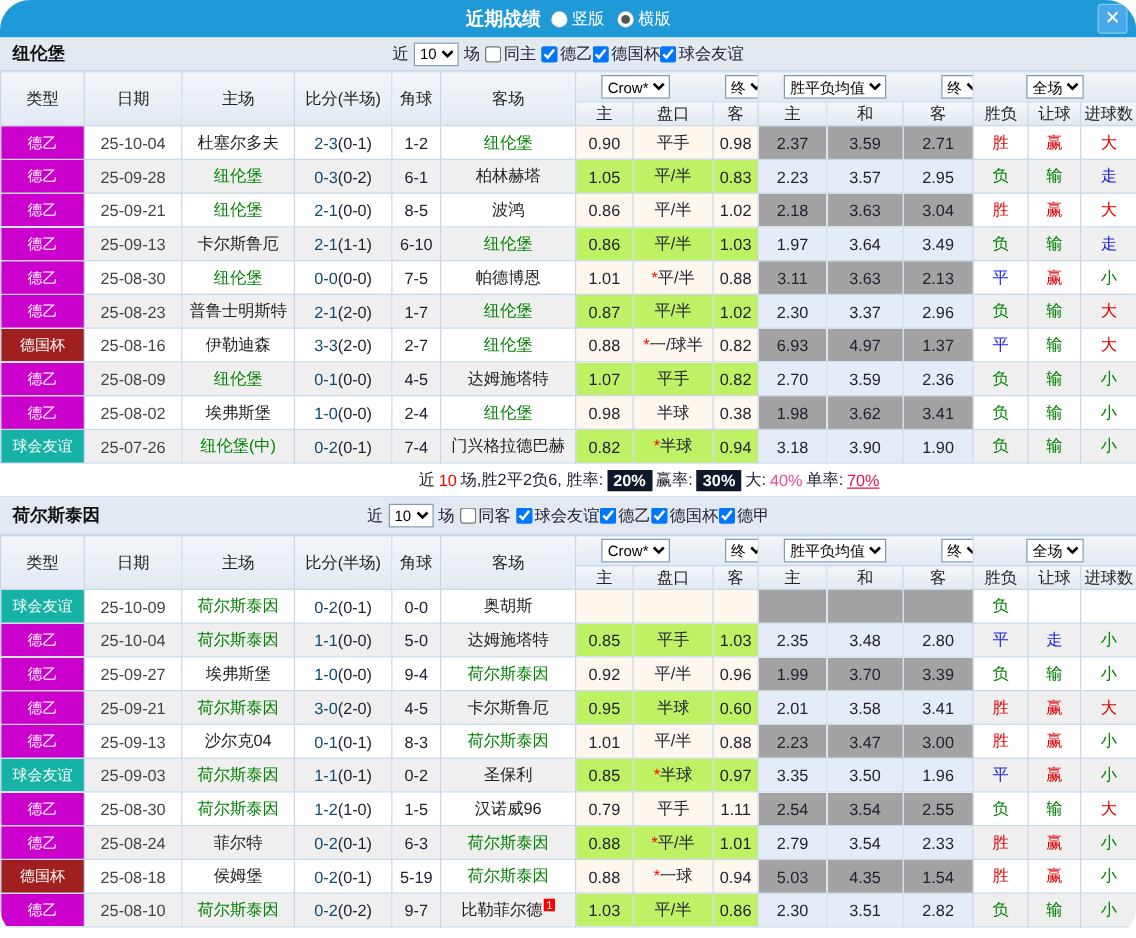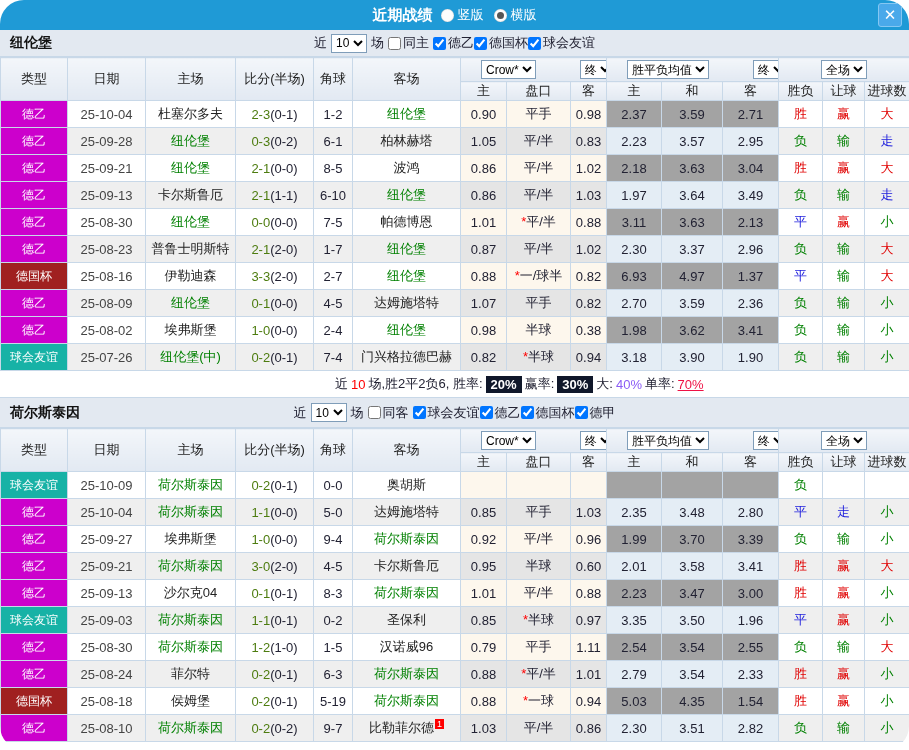--- a/index.html
+++ b/index.html
@@ -40,52 +40,52 @@
   .chk { display: inline-flex; align-items: center; gap: 2px; cursor: pointer; }
   .chk input { width: 13px; height: 13px; }
   .lg-box { display: inline-flex; align-items: center; }
 
   
   table { table-layout: fixed; width: 909px; border-collapse: collapse; }
   th, td { border: 1px solid #c8d8e8; text-align: center; overflow: hidden; white-space: nowrap; }
   thead th { background: linear-gradient(#f3f6fa, #e2e9f2); font-weight: normal; color: #222; }
   tr.h1 th { height: 24px; }
   tr.h2 th { height: 18px; }
-  .dd-cell select { font-size: 12px; height: 19px; border: 1px solid #7f9db9; background: #fff; margin: 0 20px; }
+  .dd-cell select { font-size: 12px; height: 19px; border: 1px solid #7f9db9; background: #fff; margin: 0 20px; text-align: center; }
   tbody td { height: 27px; }
 
   .c-type { font-size: 12px; color: #fff; }
   .lc-dey { background: #cc00cc; }
   .lc-cup { background: #a02020; }
   .lc-fri { background: #17b2a6; }
   .c-plain { background: #fff; }
   .c-odds  { background: #fdf7ed; }
   .c-avg   { background: #a3a3a3; }
   tr.stripe .c-plain { background: #efefef; }
-  tr.stripe .c-odds  { background: #e5e5e5; }
+  tr.stripe .c-odds  { background: #bef264; }
   tr.stripe .c-avg   { background: #e4edf5; }
   .c-date { color: #444; }
   .c-team { color: #222; }
   .c-team.green { color: #008000; }
-  .ft { color: #4d7c0f; }
+  .ft { color: #0c4a6e; }
   .ht { color: #223; }
   .star { color: #f00; }
   .r-red { color: #e00000; }
   .r-blue { color: #2020dd; }
   .r-green { color: #008000; }
   .supbadge { background: #f00; color: #fff; font-size: 9px; padding: 0 2px; margin-left: 1px; vertical-align: super; }
 
   
   .summary {
     height: 27px; border-bottom: 1px solid #c8d8e8; background: #fff;
     display: flex; align-items: center; padding-left: 335px; gap: 3px; white-space: nowrap;
   }
   .summary .red { color: #f00; }
   .summary .pct { background: #0f172a; color: #fff; font-weight: bold; padding: 1px 5px; }
-  .summary .blue { color: #8b5cf6; text-align: right; }
+  .summary .blue { color: #ec4899; text-align: right; }
   .summary .pink { color: #ee1144; text-decoration: underline; }
 </style>
 </head>
 <body>
 
 <div class="modal">
 
   <div class="titlebar">
     <span class="title">近期战绩</span>
     <span class="radio-group">

